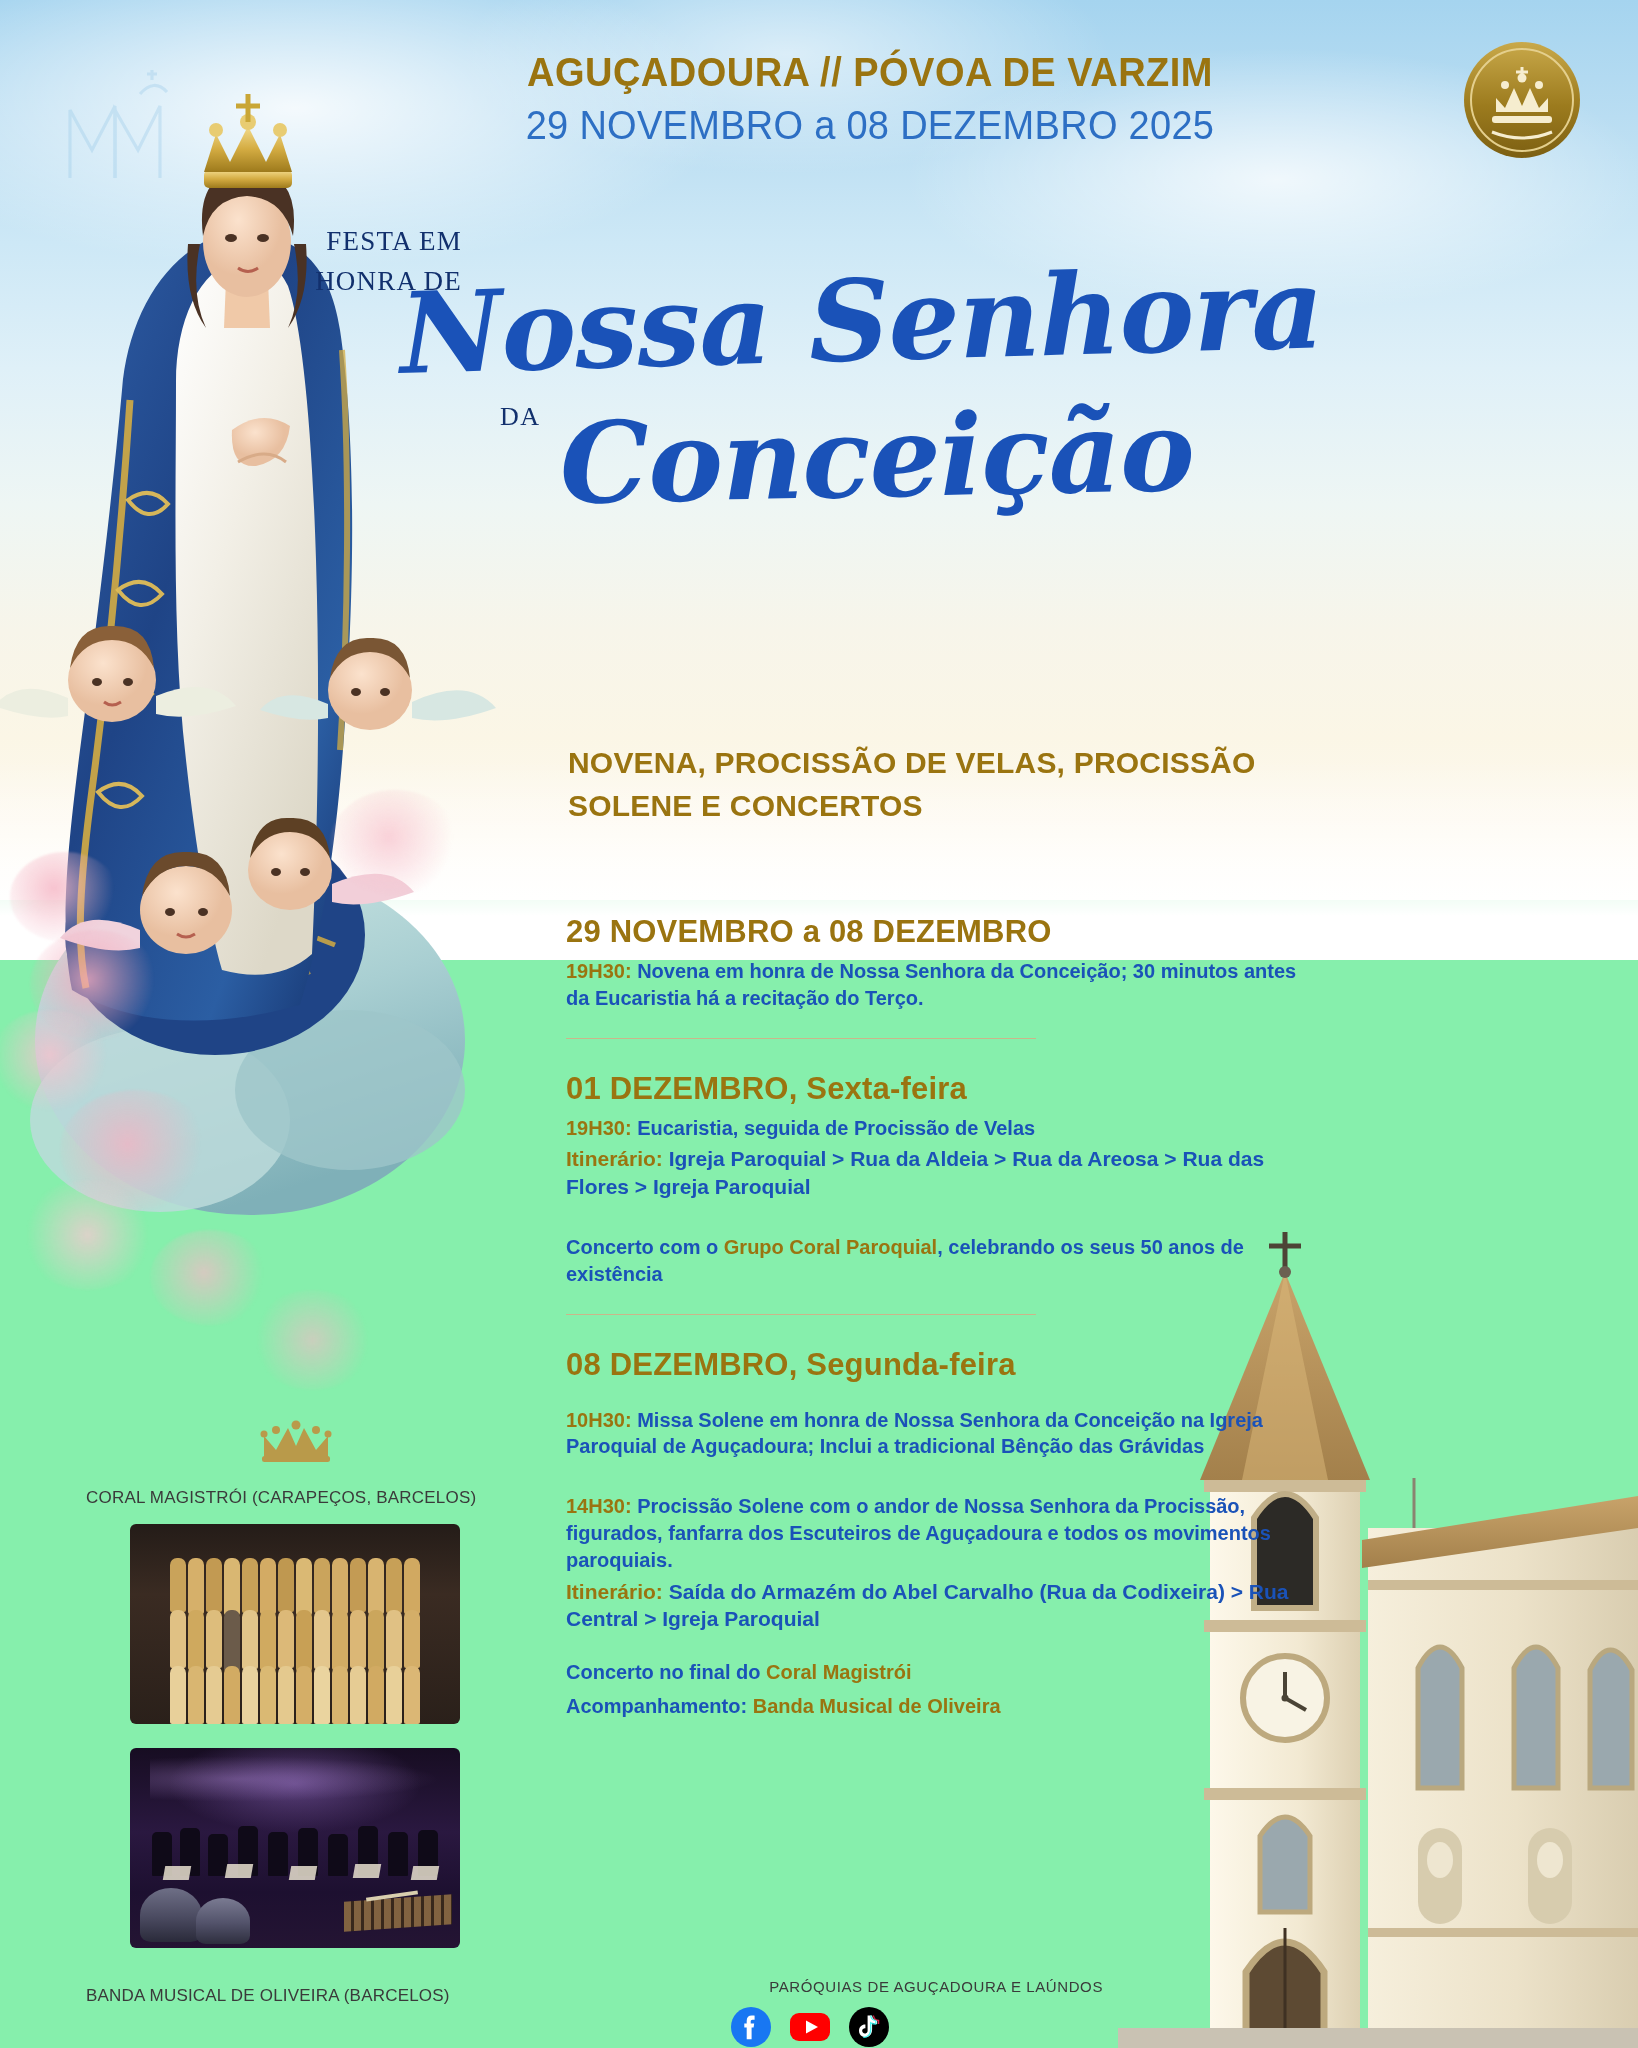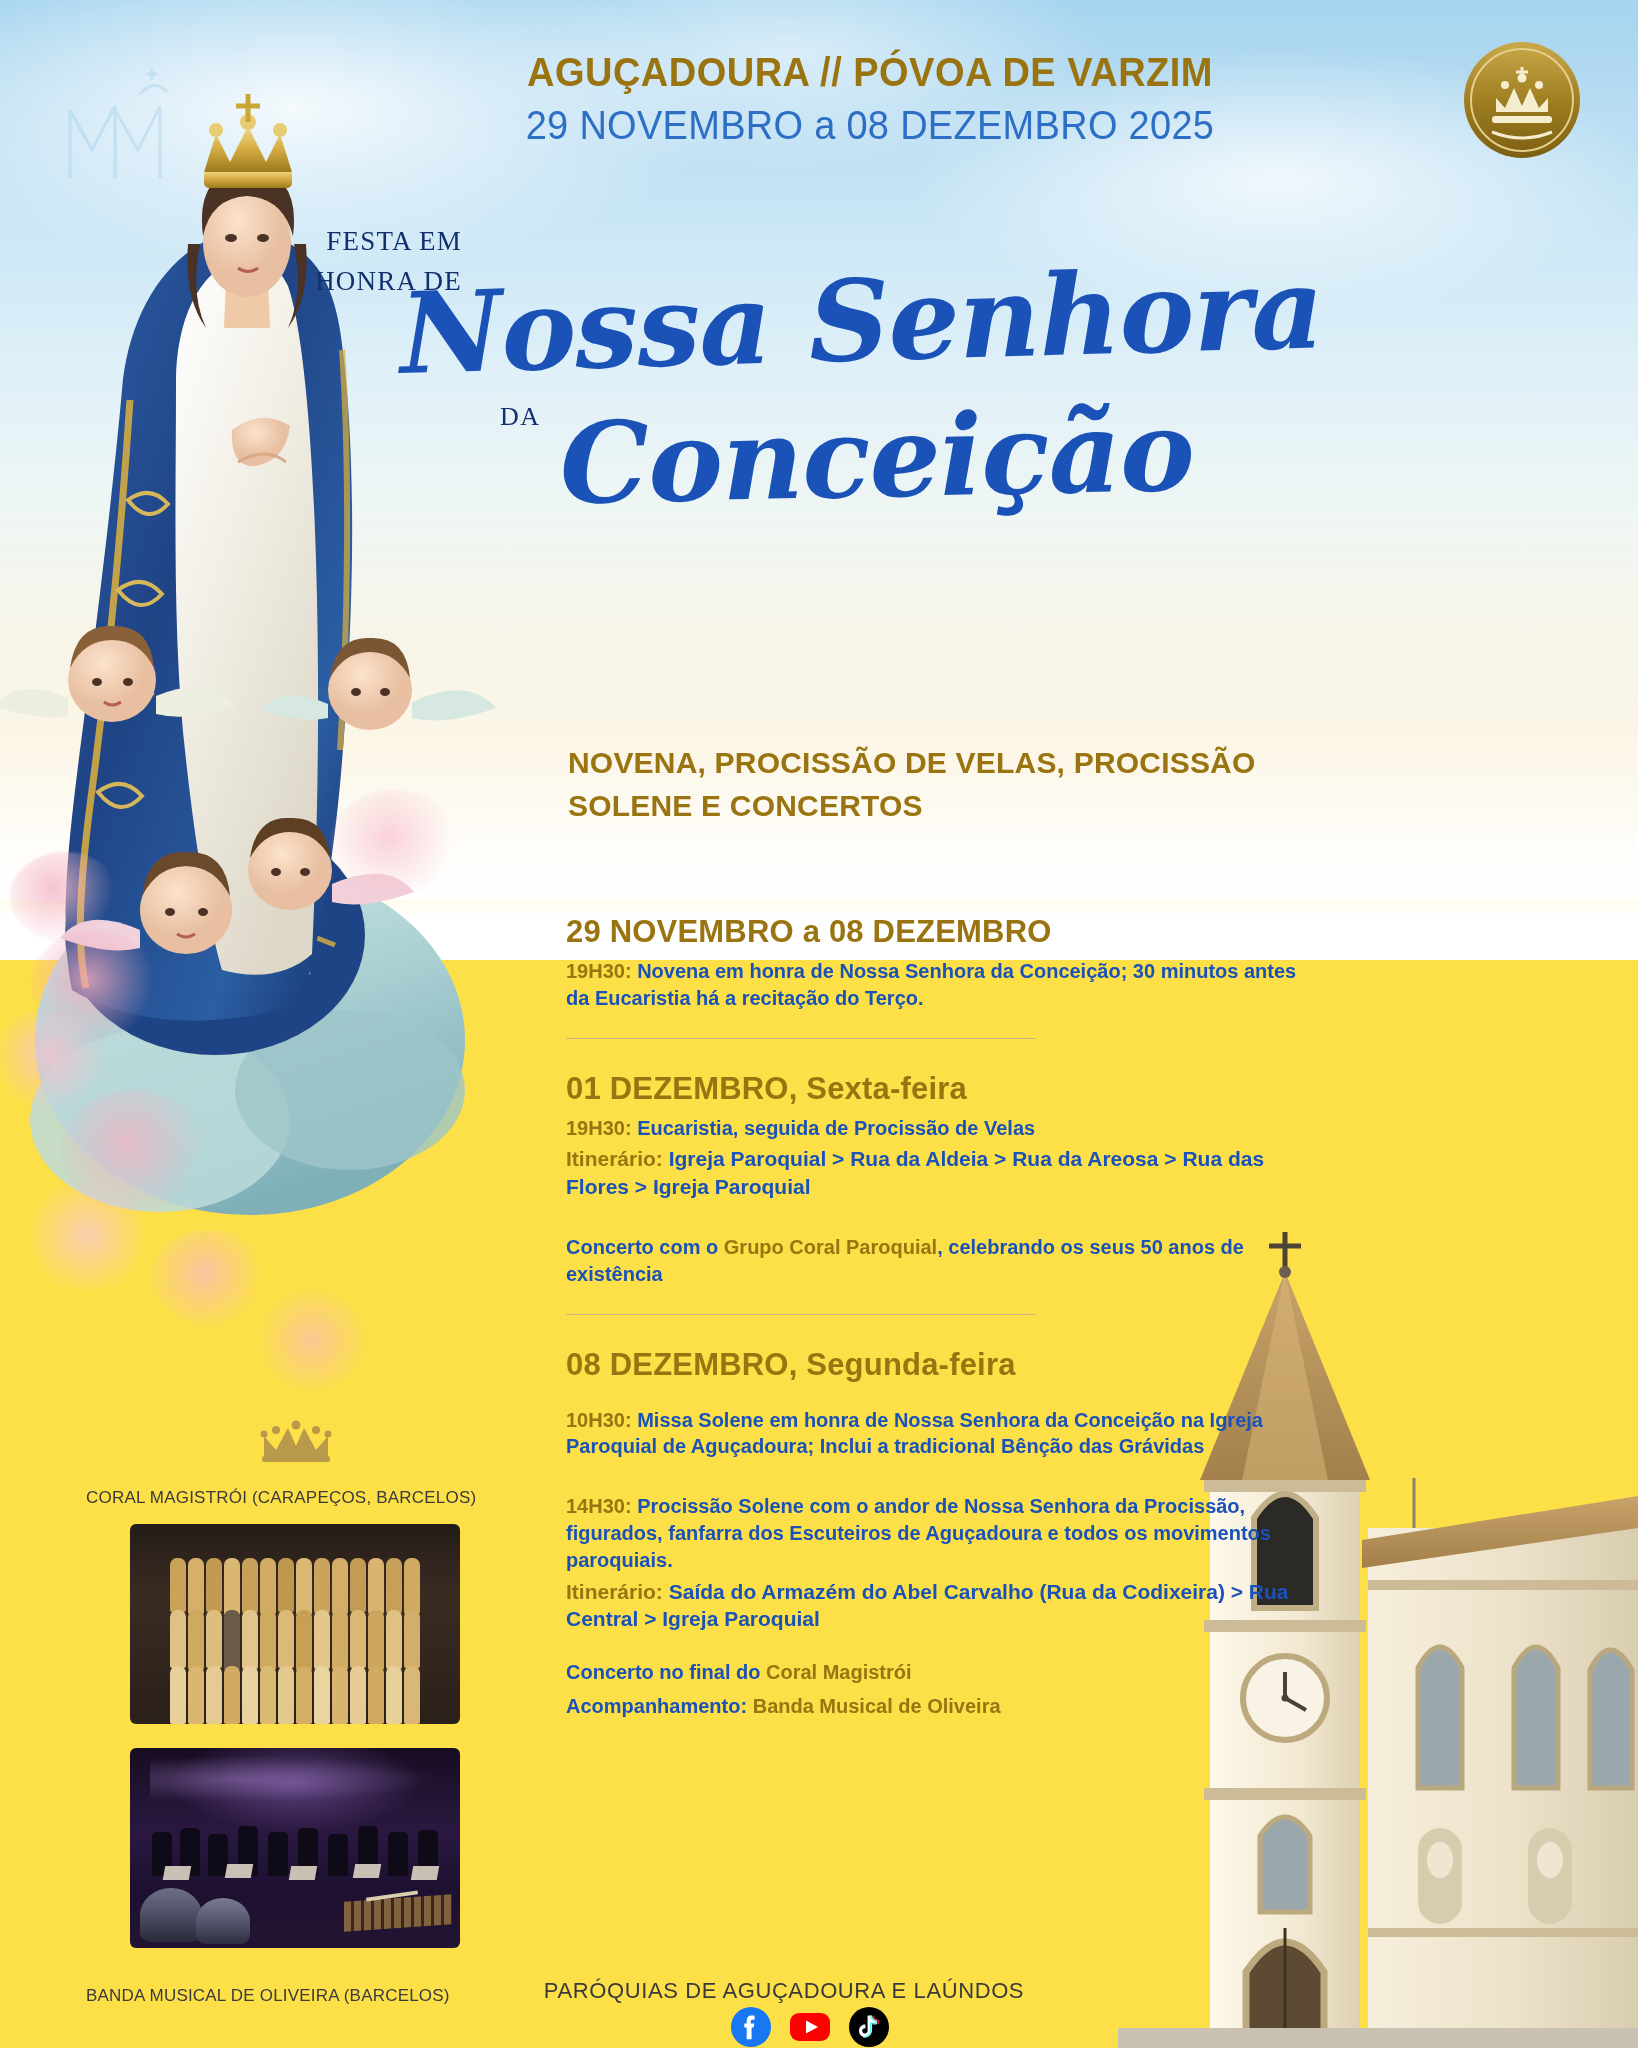--- a/index.html
+++ b/index.html
@@ -9,21 +9,21 @@
     height: 2048px;
     font-family: "Liberation Sans", sans-serif;
     background: #ffffff;
     overflow: hidden;
   }
 
   .poster {
     position: relative;
     width: 1638px;
     height: 2048px;
-    background: #fde047;
+    background: #86efac;
     overflow: hidden;
   }
 
   
   .sky {
     position: absolute;
     left: 0; top: 0;
     width: 1638px; height: 900px;
     background:
       radial-gradient(ellipse 700px 260px at 18% 12%, rgba(255,255,255,0.85) 0%, rgba(255,255,255,0) 62%),
@@ -274,24 +274,24 @@
   
   .church-wrap {
     position: absolute;
     right: 0; bottom: 0;
     width: 520px; height: 820px;
   }
 
   
   .footer-parishes {
     position: absolute;
-    left: 504px; top: 1978px;
+    left: 543px; top: 1978px;
     width: 560px;
-    text-align: center;
-    font-size: 22px;
+    text-align: right;
+    font-size: 15px;
     color: #3a3a3a;
     letter-spacing: 0.6px;
     font-family: "Liberation Sans Narrow", "Liberation Sans", sans-serif;
   }
   .socials {
     position: absolute;
     left: 530px; top: 2006px;
     width: 560px;
     display: flex;
     justify-content: center;

